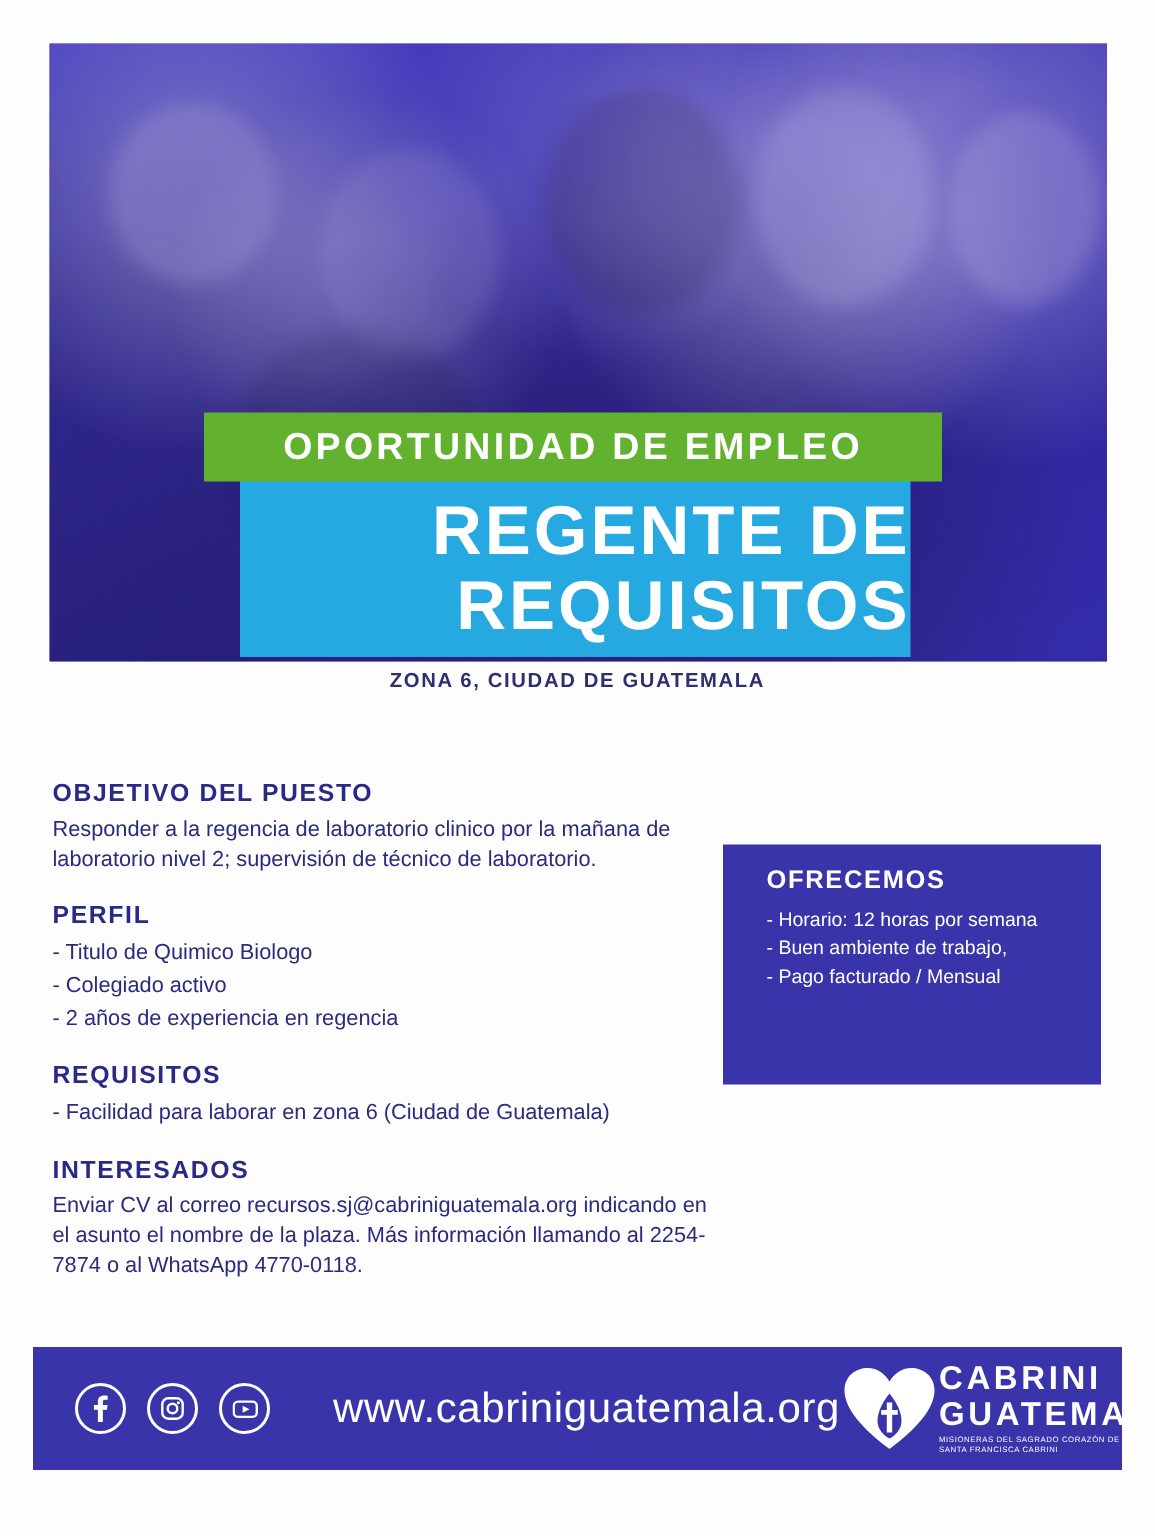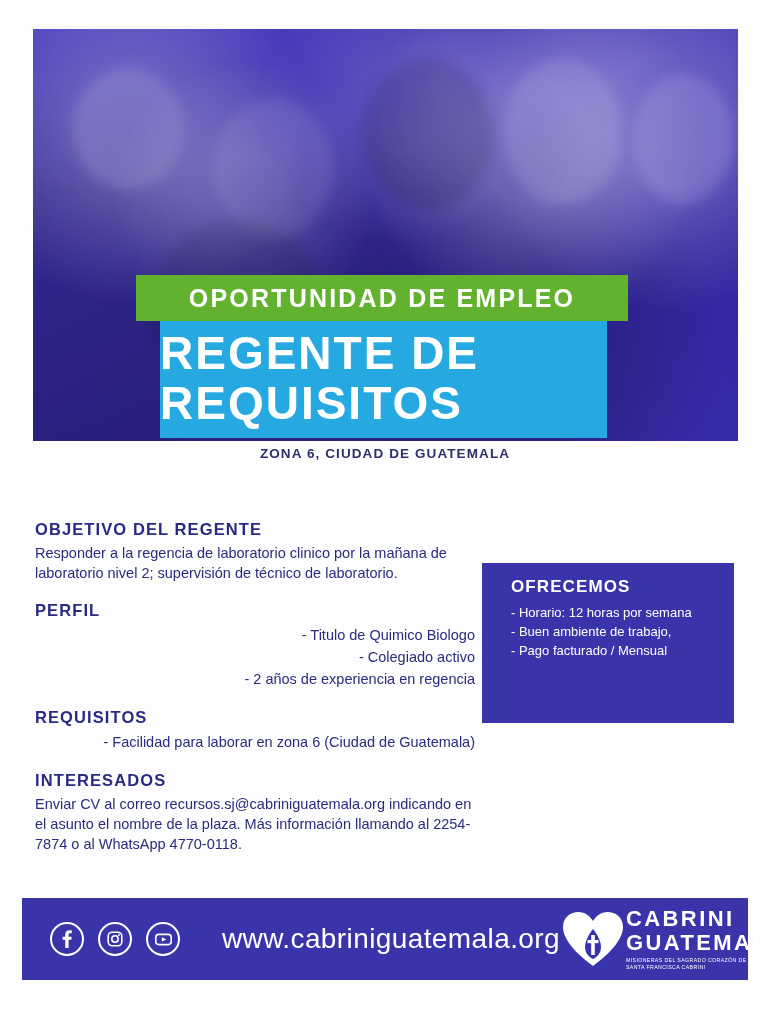--- a/index.html
+++ b/index.html
@@ -90,21 +90,21 @@
   .blue-band {
     position: absolute;
     left: 160px;
     top: 318px;
     width: 447px;
     height: 120px;
     background: #26a9e0;
     z-index: 3;
     display: flex;
     flex-direction: column;
-    align-items: flex-start;
+    align-items: flex-end;
     justify-content: center;
   }
   .blue-band .line {
     color: #ffffff;
     font-weight: bold;
     font-size: 46px;
     line-height: 50px;
     letter-spacing: 2px;
     text-align: center;
   }
@@ -141,21 +141,21 @@
     margin: 0;
     font-size: 14.5px;
     line-height: 20px;
     color: #2b2b7e;
   }
   .sec ul {
     margin: 0;
     padding: 0;
     list-style: none;
   }
-  .sec li { padding: 1px 0 1px 0; text-align: right; }
+  .sec li { padding: 1px 0 1px 0; }
 
   
   .offer-box {
     position: absolute;
     left: 482px;
     top: 563px;
     width: 252px;
     height: 160px;
     background: #3a34ab;
     color: #ffffff;
@@ -274,21 +274,21 @@
   <div class="blue-band">
     <span class="line">REGENTE DE</span>
     <span class="line">REQUISITOS</span>
   </div>
 
   <div class="subtitle">ZONA 6, CIUDAD DE GUATEMALA</div>
 
   <div class="body-col">
 
     <div class="sec">
-      <h3>OBJETIVO DEL REGENTE</h3>
+      <h3>OBJETIVO DEL PUESTO</h3>
       <p>Responder a la regencia de laboratorio clinico por la mañana de laboratorio nivel 2; supervisión de técnico de laboratorio.</p>
     </div>
 
     <div class="sec">
       <h3>PERFIL</h3>
       <ul>
         <li>- Titulo de Quimico Biologo</li>
         <li>- Colegiado activo</li>
         <li>- 2 años de experiencia en regencia</li>
       </ul>

